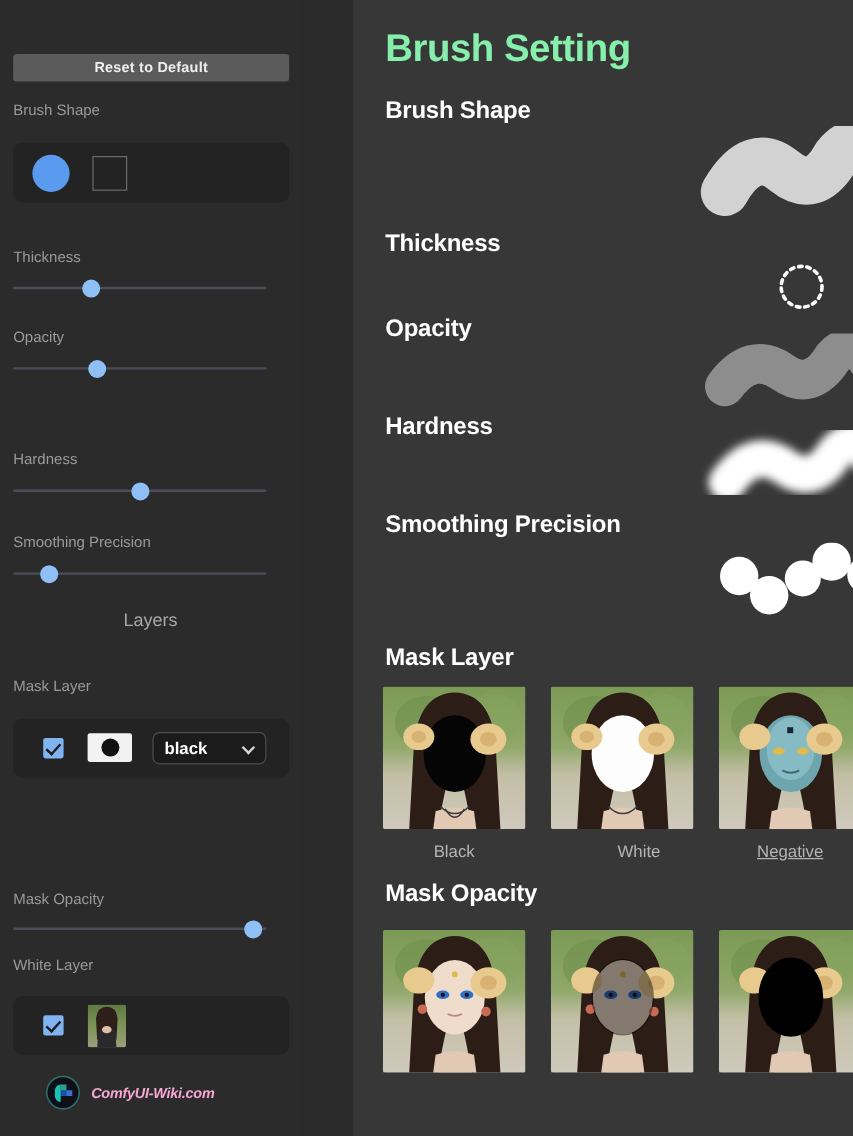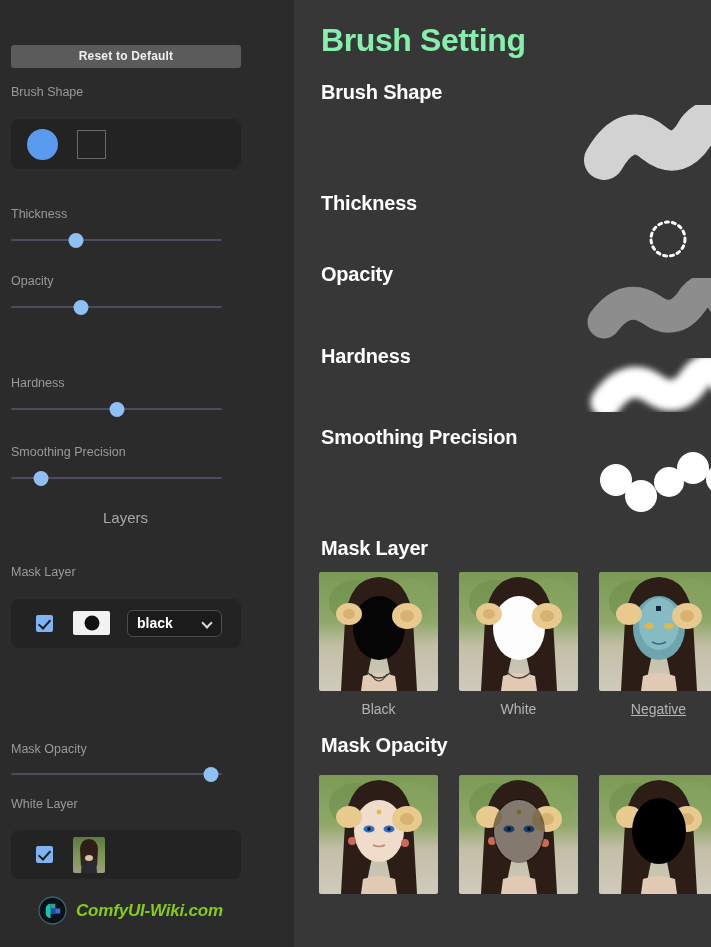--- a/index.html
+++ b/index.html
@@ -122,21 +122,21 @@
     position: absolute; left: 62px; top: 7px;
     width: 32px; height: 36px; border-radius: 2px; overflow: hidden;
   }
 
   .wiki {
     position: absolute; left: 38px; top: 896px;
     display: flex; align-items: center; gap: 9px;
   }
   .wiki-logo { width: 29px; height: 29px; border-radius: 50%; }
   .wiki-text {
-    color: #84cc16; font-size: 17px; font-style: italic; font-weight: bold;
+    color: #f9a8d4; font-size: 12px; font-style: italic; font-weight: bold;
     font-family: "Liberation Sans", sans-serif; letter-spacing: -.2px;
   }
 
   
   #right-panel {
     flex: 1; height: 947px; background: #373737;
     position: relative;
   }
   .main-title {
     position: absolute; left: 27px; top: 22px;
@@ -341,21 +341,21 @@
         <rect x="57" y="34" width="5" height="5" fill="#16233f"></rect>
         <path d="M53 70 Q60 74 67 70" stroke="#3a6a72" stroke-width="1.6" fill="none"></path>
         <ellipse cx="30" cy="42" rx="13" ry="11" fill="#e8c98e"></ellipse>
         <ellipse cx="88" cy="44" rx="15" ry="13" fill="#e8c98e"></ellipse>
         <ellipse cx="88" cy="44" rx="7" ry="6" fill="#d8b273"></ellipse>
         <path d="M44 104 Q60 98 76 104 L78 119 L42 119 Z" fill="#e2c9b4"></path>
       </svg>
     </div>
 
     <div class="cap-label" style="left:25px; top:701px; width:119px;">Black</div>
-    <div class="cap-label" style="left:165px; top:701px; width:119px;">White</div>
+    <div class="cap-label" style="left:179px; top:701px; width:119px;">White</div>
     <div class="cap-label" style="left:305px; top:701px; width:119px;text-decoration:underline;">Negative</div>
 
     <div class="sec-title" style="top:734px;">Mask Opacity</div>
 
     <div class="photo" style="left:25px; top:775px; width:119px; height:119px;">
       <svg viewBox="0 0 119 119" width="119" height="119">
         <rect width="119" height="119" fill="url(#bg1)"></rect>
         <ellipse cx="36" cy="30" rx="26" ry="22" fill="#6d8e4b" opacity=".55"></ellipse>
         <ellipse cx="92" cy="26" rx="24" ry="20" fill="#86a45e" opacity=".5"></ellipse>
         <path d="M26 48 Q30 6 60 5 Q90 6 94 48 L98 119 L74 119 Q66 70 60 66 Q54 70 46 119 L22 119 Z" fill="#2c1d16"></path>

